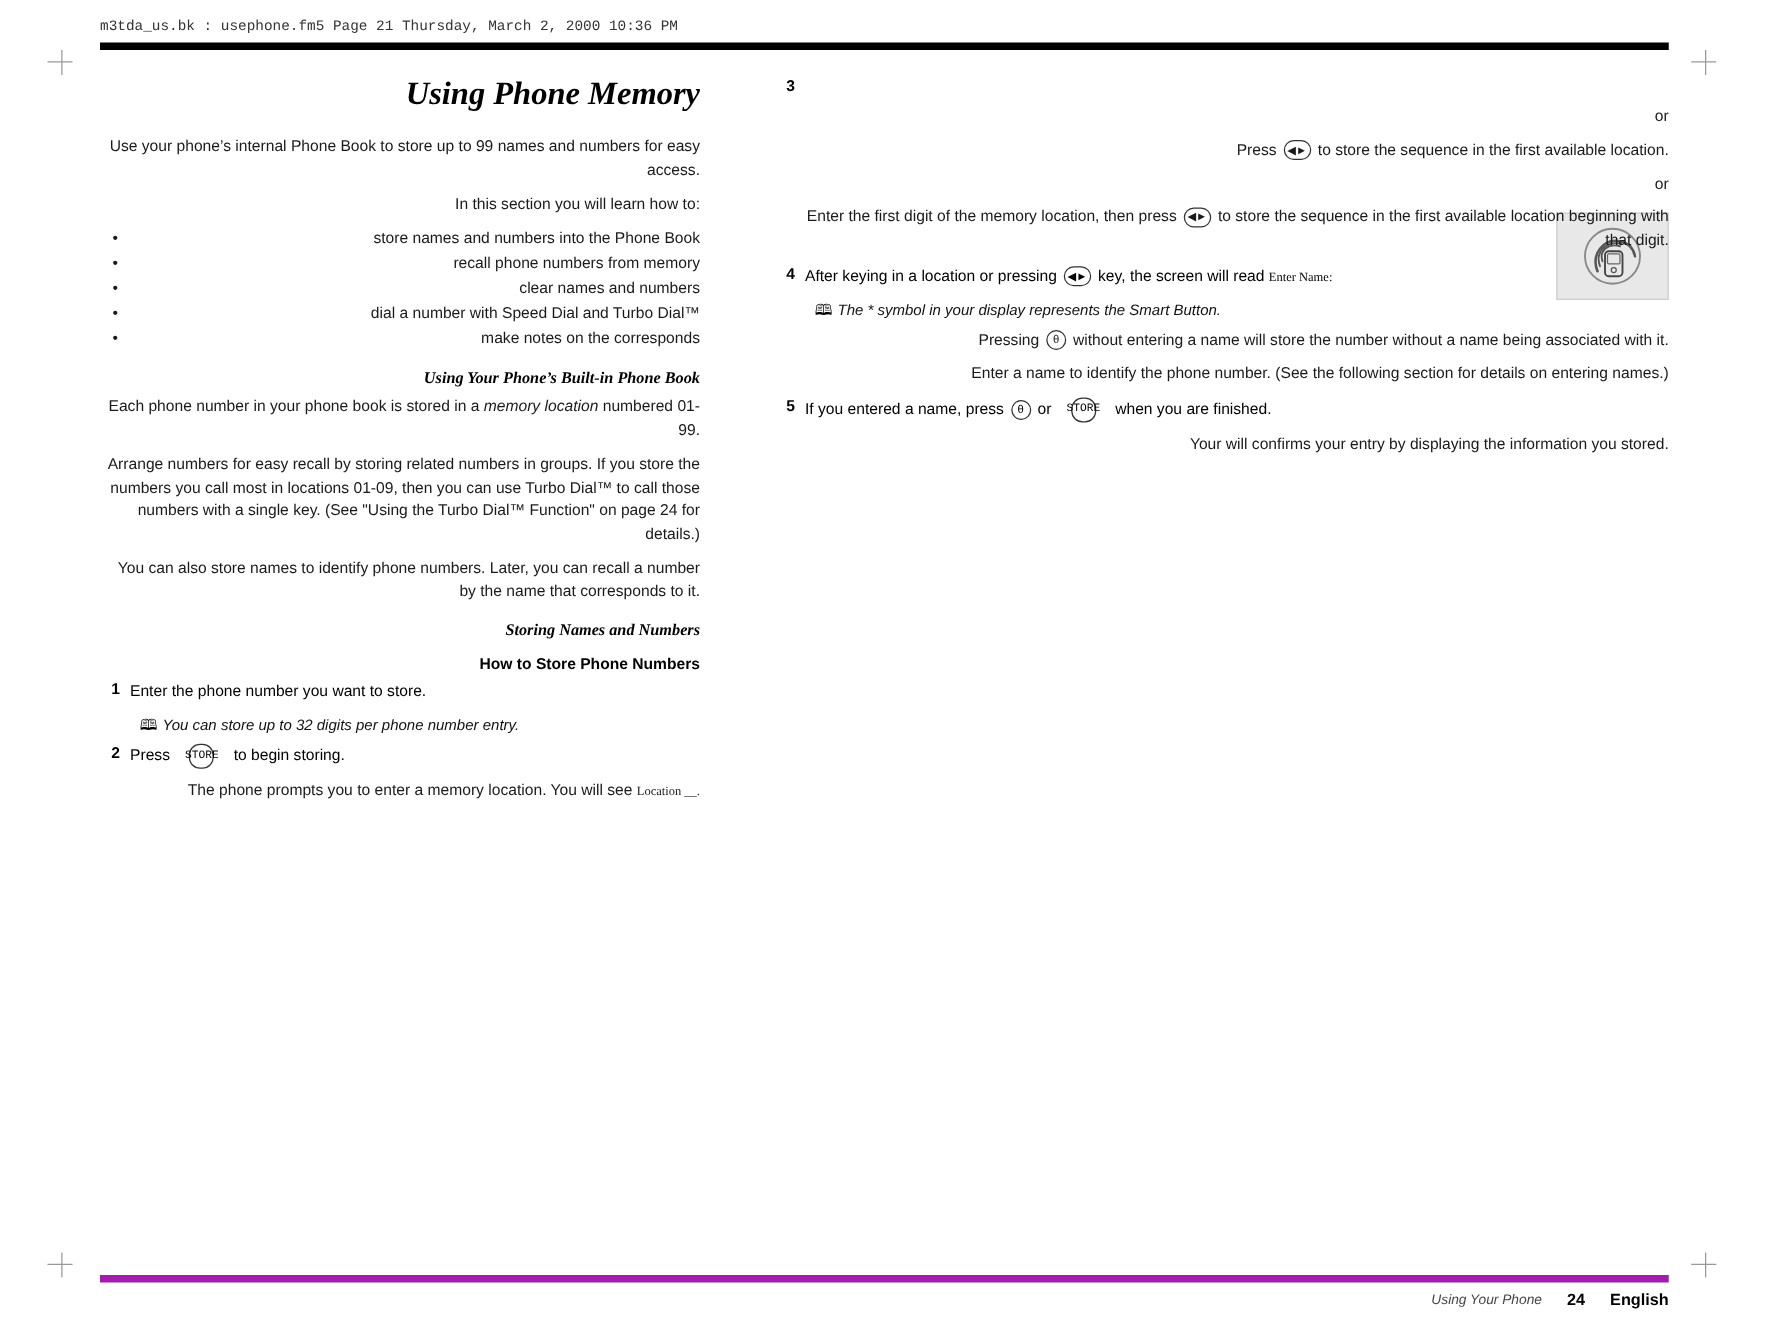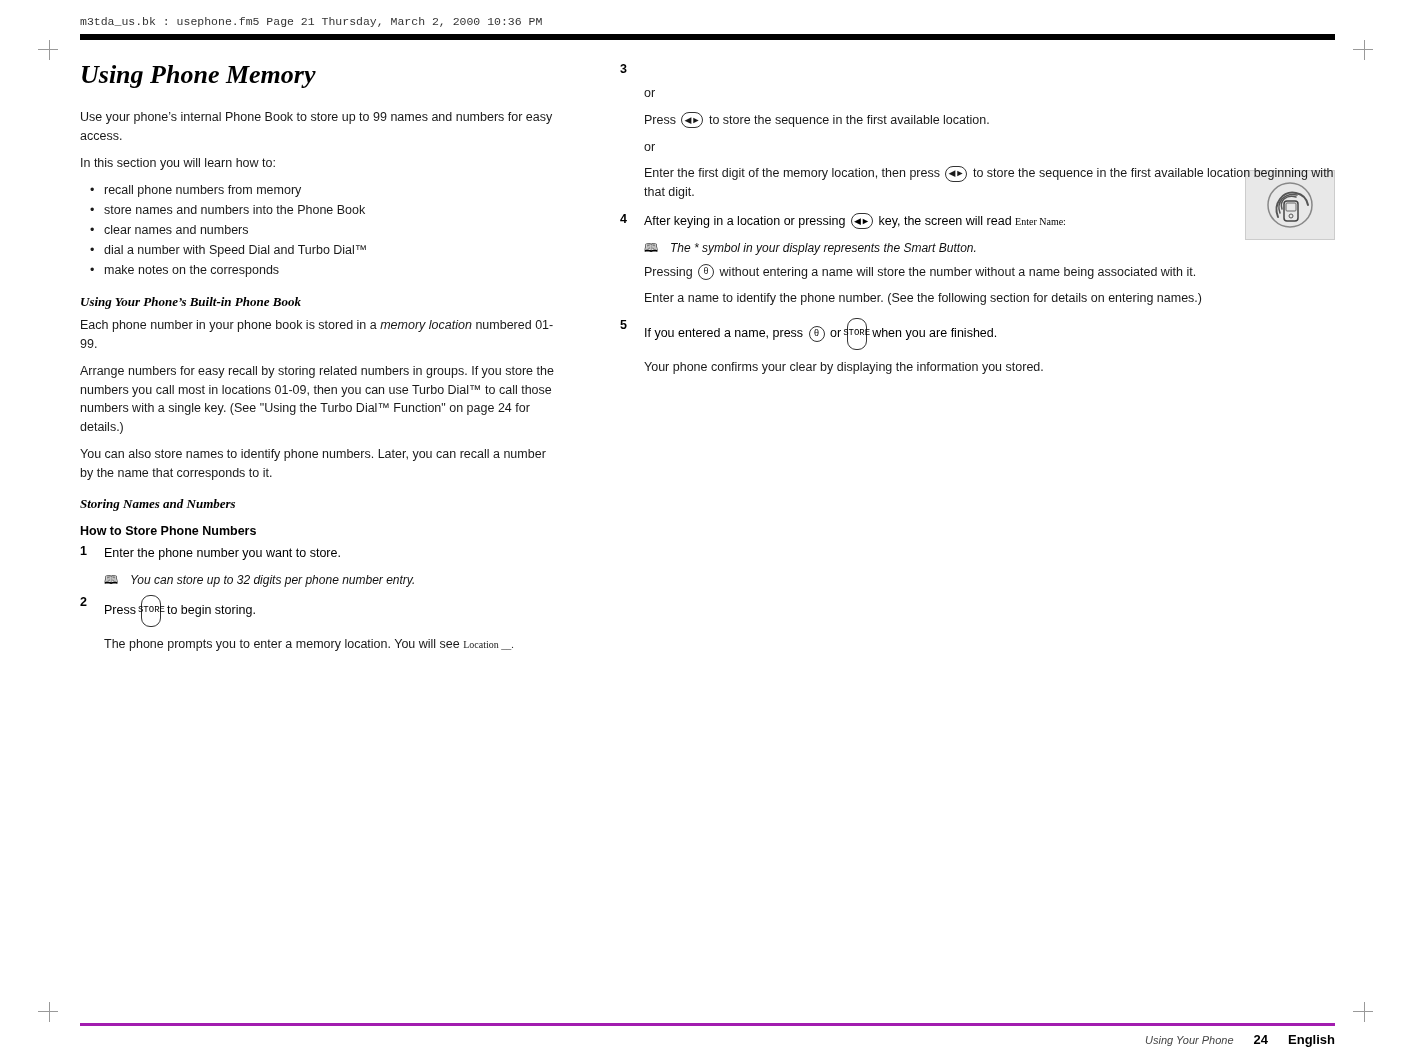--- a/index.html
+++ b/index.html
@@ -58,20 +58,21 @@
 
     
     .content-area {
       position: absolute;
       top: 60px;
       left: 80px;
       right: 80px;
       bottom: 60px;
       display: flex;
       gap: 0;
+      text-align: right;
     }
 
     
     .left-col {
       flex: 0 0 520px;
       padding-right: 40px;
     }
 
     
     .right-col {
@@ -193,27 +194,27 @@
       width: 52px;
       height: 52px;
     }
 
     
     .btn-icon {
       display: inline-flex;
       align-items: center;
       justify-content: center;
       width: 20px;
-      height: 32px;
+      height: 20px;
       border: 1.5px solid #333;
       border-radius: 9px;
       font-size: 9px;
       font-family: 'Courier New', monospace;
       vertical-align: middle;
-      margin: 0 2px;
+      margin: 0 12px;
       padding: 0 3px;
       white-space: nowrap;
     }
     .btn-circle {
       display: inline-flex;
       align-items: center;
       justify-content: center;
       width: 16px;
       height: 16px;
       border: 1.5px solid #333;
@@ -234,21 +235,21 @@
       vertical-align: middle;
       margin: 0 2px;
     }
 
     
     .footer-bar {
       position: absolute;
       bottom: 15px;
       left: 80px;
       right: 80px;
-      border-top: 3px solid #a21caf;
+      border-top: 6px solid #a21caf;
       padding-top: 6px;
       display: flex;
       justify-content: flex-end;
       align-items: center;
       gap: 30px;
     }
     .footer-section-label {
       font-size: 11px;
       color: #444;
       font-style: italic;
@@ -304,22 +305,22 @@
 <div class="content-area">
 
   <div class="left-col">
 
     <div class="page-title">Using Phone Memory</div>
 
     <p class="body-text">Use your phone’s internal Phone Book to store up to 99 names and numbers for easy access.</p>
     <p class="body-text">In this section you will learn how to:</p>
 
     <ul class="bullet-list">
+      <li>store names and numbers into the Phone Book</li>
       <li>recall phone numbers from memory</li>
-      <li>store names and numbers into the Phone Book</li>
       <li>clear names and numbers</li>
       <li>dial a number with Speed Dial and Turbo Dial™</li>
       <li>make notes on the corresponds</li>
     </ul>
 
     <div class="section-heading">Using Your Phone’s Built-in Phone Book</div>
 
     <p class="body-text">Each phone number in your phone book is stored in a <em>memory location</em> numbered 01-99.</p>
     <p class="body-text">Arrange numbers for easy recall by storing related numbers in groups. If you store the numbers you call most in locations 01-09, then you can use Turbo Dial™ to call those numbers with a single key. (See "Using the Turbo Dial™ Function" on page 24 for details.)</p>
     <p class="body-text">You can also store names to identify phone numbers. Later, you can recall a number by the name that corresponds to it.</p>
@@ -385,21 +386,21 @@
 
     <div class="body-text indented">Enter a name to identify the phone number. (See the following section for details on entering names.)</div>
 
     <div class="numbered-item" style="margin-top:10px;">
       <span class="num">5</span>
       <span class="num-text">
         If you entered a name, press <span class="btn-circle">θ</span> or <span class="btn-icon">STORE</span> when you are finished.
       </span>
     </div>
 
-    <div class="body-text indented">Your phone confirms your clear by displaying the information you stored.</div>
+    <div class="body-text indented">Your will confirms your entry by displaying the information you stored.</div>
 
   </div>
 </div>
 
 <div class="footer-bar">
   <div class="footer-right">
     <span class="footer-section-label">Using Your Phone</span>
     <span class="footer-page-num">24</span>
     <span class="footer-lang">English</span>
   </div>

